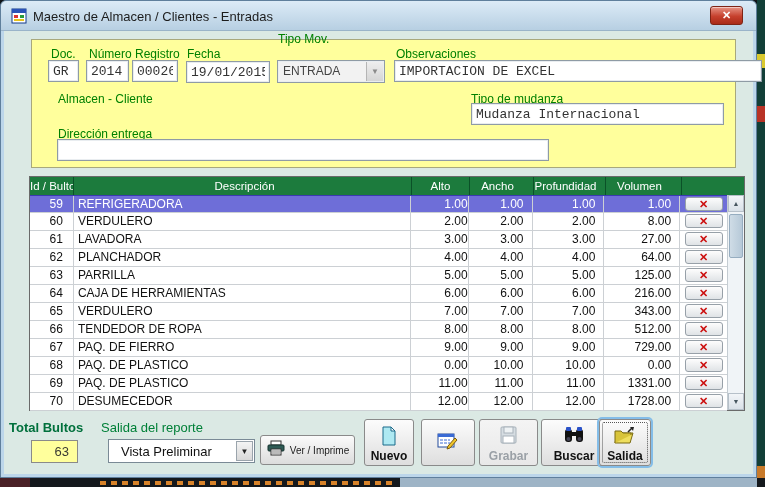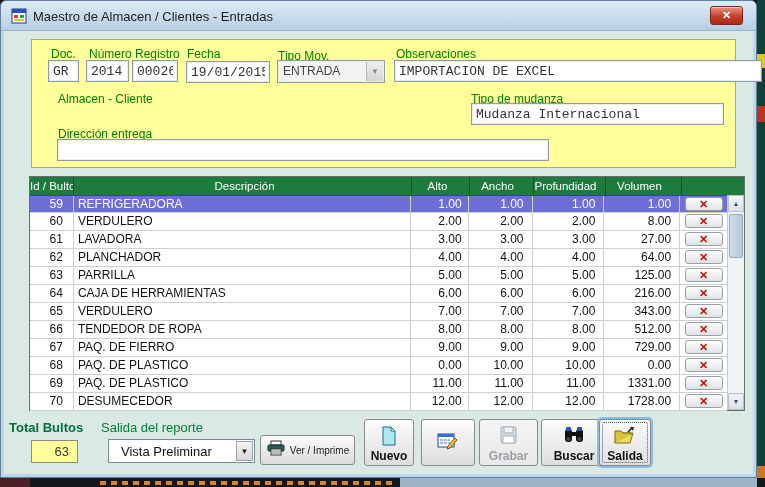--- a/index.html
+++ b/index.html
@@ -54,21 +54,21 @@
   .ghead .hc { color:#fff; font-size:11.5px; line-height:18px; text-align:center;
     border-right:1px solid #0b5128; overflow:hidden; white-space:nowrap; }
   .grows { position:absolute; left:0; top:18px; width:697px; }
   .grow { display:flex; height:18px; background:#fff; border-bottom:1px solid #ccd0d4; }
   .grow .cell { font-size:12px; line-height:17px; color:#111; border-right:1px solid #ccd0d4;
     overflow:hidden; white-space:nowrap; }
   .grow.sel { background:#6e6ed8; border-top:1px solid #3a3ab0; }
   .grow.sel .cell { color:#fff; }
   .cl-id   { width:44px; text-align:right; padding-right:10px; }
   .cl-desc { width:338px; text-align:left; padding-left:4px; }
-  .cl-alto { width:58px; text-align:right; padding-right:6px; }
+  .cl-alto { width:58px; text-align:right; padding-right:0; }
   .cl-ancho{ width:64px; text-align:right; padding-right:8px; }
   .cl-prof { width:72px; text-align:right; padding-right:8px; }
   .cl-vol  { width:76px; text-align:right; padding-right:8px; }
   .cl-del  { width:47px; text-align:center; border-right:none !important; }
   .del-btn { width:38px; height:14px; margin-top:1px; border:1px solid #97a0a8; border-radius:3px;
     background:linear-gradient(#fdfdfd,#dfe3e6); cursor:pointer; padding:0; line-height:10px; }
   .del-btn .x { color:#cc1111; font-weight:900; font-size:11px; line-height:10px; }
 
   
   .vscroll { position:absolute; right:0; top:18px; width:17px; height:215px; background:#f0f4f7;
@@ -136,21 +136,21 @@
       </span>
       <span class="win-title">Maestro de Almacen / Clientes - Entradas</span>
       <div class="close-btn">✕</div>
     </div>
 
     <div class="form-panel"></div>
 
     <span class="flabel" style="left:50px;top:46px;">Doc.</span>
     <span class="flabel" style="left:88px;top:46px;">Número Registro</span>
     <span class="flabel" style="left:186px;top:46px;">Fecha</span>
-    <span class="flabel" style="left:277px;top:48px;text-align:center;">Tipo Mov.</span>
+    <span class="flabel" style="left:277px;top:31px;text-align:center;">Tipo Mov.</span>
     <span class="flabel" style="left:395px;top:46px;">Observaciones</span>
 
     <input class="fld" style="left: 47px; top: 59px; width: 31px; height: 22px;" value="GR">
     <input class="fld" style="left: 85px; top: 59px; width: 43px; height: 22px;" value="2014">
     <input class="fld" style="left: 131px; top: 59px; width: 46px; height: 22px;" value="00026">
     <input class="fld" style="left: 185px; top: 60px; width: 84px; height: 22px;" value="19/01/2015">
 
     <div class="combo-dis" style="left:276px;top:59px;width:108px;height:23px;">
       <span class="val">ENTRADA</span>
       <span class="combo-arrow">▼</span>

